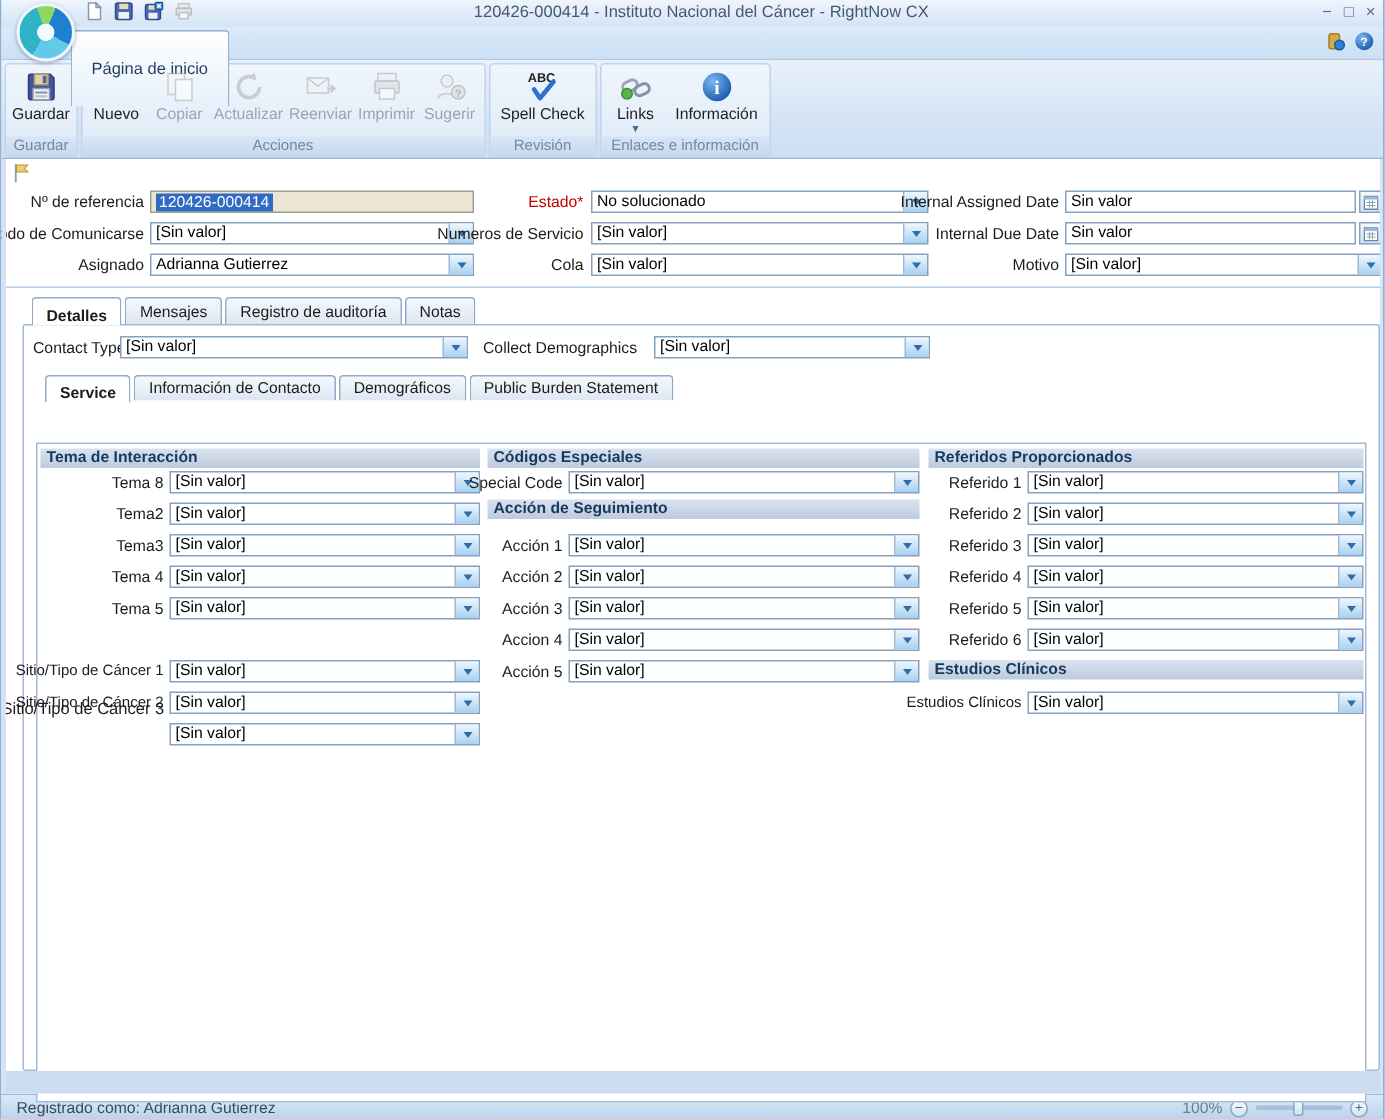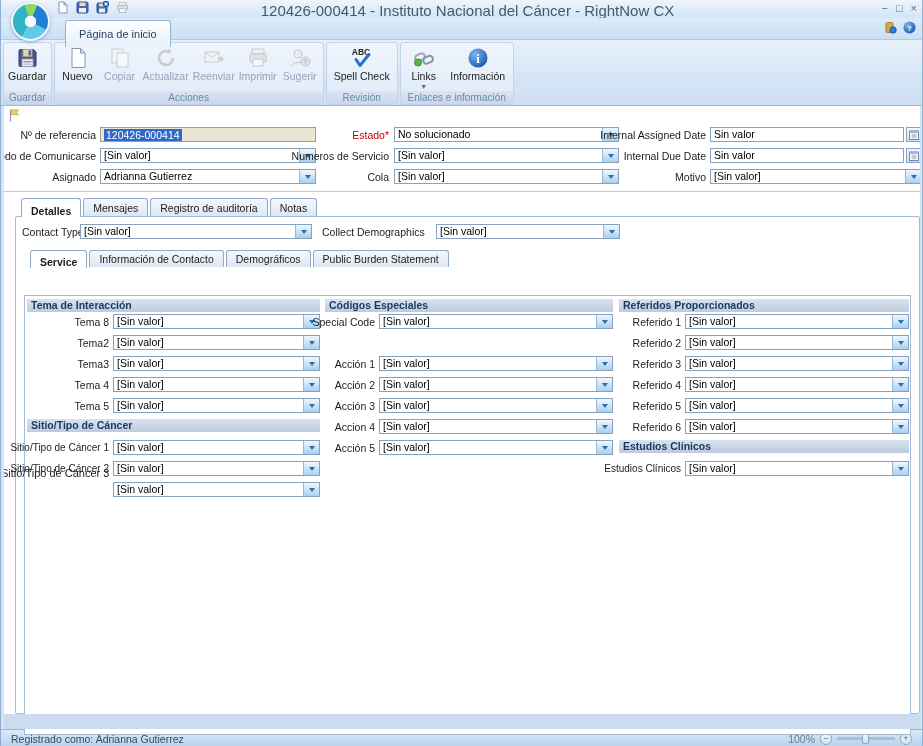--- a/index.html
+++ b/index.html
@@ -1,33 +1,33 @@
 <!DOCTYPE html>
 <html><head>
 <meta charset="utf-8">
 <style>
   html,body{margin:0;padding:0;background:#8ea8c8;}
   .window{width:923px;height:746px;position:relative;overflow:hidden;
     font-family:"Liberation Sans",sans-serif;font-size:11px;background:#fff;
     border-left:1px solid #8fb0d4;border-right:1px solid #8fb0d4;box-sizing:border-box;}
   
   .titlebar{height:18px;background:linear-gradient(#eef5fc,#d3e4f6);position:relative;}
-  .wtitle{position:absolute;left:12px;right:0;top:2px;text-align:center;color:#47586b;font-size:15px;}
+  .wtitle{position:absolute;left:12px;right:0;top:2px;text-align:center;color:#47586b;font-size:11px;}
   .wctrls{position:absolute;right:5px;top:1px;display:flex;gap:8px;color:#5a6b7d;font-size:11px;line-height:14px;}
   .wctrls span{cursor:default;}
   .qat{position:absolute;left:54px;top:1px;display:flex;gap:5px;align-items:center;}
   .qbtn{width:15px;height:15px;display:flex;align-items:center;justify-content:center;}
   .qbtn.disabled{filter:grayscale(1);opacity:.55;}
   .appbtn{position:absolute;left:10px;top:2px;width:35px;height:35px;border-radius:50%;z-index:20;
     background:radial-gradient(circle at 50% 50%, #f2fafd 0 5.5px, rgba(255,255,255,0) 6px),
       conic-gradient(from 210deg,#2fb3c6 0 130deg,#8fd763 130deg 172deg,#1f7fd0 172deg 268deg,#62c9e8 268deg 360deg);
     border:2px solid #eef5fb;box-shadow:0 1px 3px rgba(40,70,110,.45);}
   
   .tabrow{height:21px;background:linear-gradient(#dcebfa,#cbdff4);position:relative;border-bottom:1px solid #b2c9e4;}
-  .hometab{position:absolute;left:64px;top:2px;height:18px;padding:4px 13px;display:flex;align-items:center;
+  .hometab{position:absolute;left:46px;top:2px;height:18px;padding:16px 13px;display:flex;align-items:center;
     background:linear-gradient(#fefeff,#e7f1fb);border:1px solid #96b2d4;border-bottom:none;
     border-radius:3px 3px 0 0;color:#1f3e5e;}
   .tr-icons{position:absolute;right:6px;top:3px;display:flex;gap:6px;align-items:center;}
   
   .ribbon{height:66px;background:linear-gradient(#e8f1fb,#d6e5f6 55%,#cddff2);border-bottom:1px solid #98b6da;
     display:flex;align-items:stretch;padding:2px 2px 0 2px;gap:2px;box-sizing:border-box;}
   .rgroup{border:1px solid #c2d4ea;border-radius:3px;background:linear-gradient(#eff5fc,#dfeaf7);
     display:flex;flex-direction:column;overflow:hidden;}
   .rbtns{flex:1;display:flex;align-items:stretch;padding:1px 2px 0 2px;}
   .rgl{height:13px;line-height:13px;text-align:center;color:#7087a6;font-size:10px;
@@ -425,21 +425,20 @@
               </span>
             </div>
           <span class="flabel" style="top:103px;left:-26px;width:108px">Tema 5</span>
           <div class="combo" style="top:102px;left:86px;width:207px">
               <span class="cval">[Sin valor]</span>
               <span class="cbtn">
                 <i class="chev"></i>
               </span>
             </div>
 
-          <div class="sechdr" style="top:123px;left:0;width:293px">Sitio/Tipo de Cáncer</div>
           <span class="flabel" style="top:145px;left:-26px;width:108px;font-size:10px">Sitio/Tipo de Cáncer 1</span>
           <div class="combo" style="top:144px;left:86px;width:207px">
               <span class="cval">[Sin valor]</span>
               <span class="cbtn">
                 <i class="chev"></i>
               </span>
             </div>
           <span class="flabel" style="top:166px;left:-26px;width:108px;font-size:10px">Sitio/Tipo de Cáncer 2</span>
           <div class="combo" style="top:165px;left:86px;width:207px">
               <span class="cval">[Sin valor]</span>
@@ -459,20 +458,21 @@
         <div class="icol" style="left:300px;width:290px">
           <div class="sechdr" style="top:3px;left:0;width:288px">Códigos Especiales</div>
           <span class="flabel" style="top:19px;left:-20px;width:70px">Special Code</span>
           <div class="combo" style="top:18px;left:54px;width:234px">
               <span class="cval">[Sin valor]</span>
               <span class="cbtn">
                 <i class="chev"></i>
               </span>
             </div>
 
+          <div class="sechdr" style="top:37px;left:0;width:288px">Acción de Seguimiento</div>
           <span class="flabel" style="top:61px;left:-20px;width:70px">Acción 1</span>
           <div class="combo" style="top:60px;left:54px;width:234px">
               <span class="cval">[Sin valor]</span>
               <span class="cbtn">
                 <i class="chev"></i>
               </span>
             </div>
           <span class="flabel" style="top:82px;left:-20px;width:70px">Acción 2</span>
           <div class="combo" style="top:81px;left:54px;width:234px">
               <span class="cval">[Sin valor]</span>

